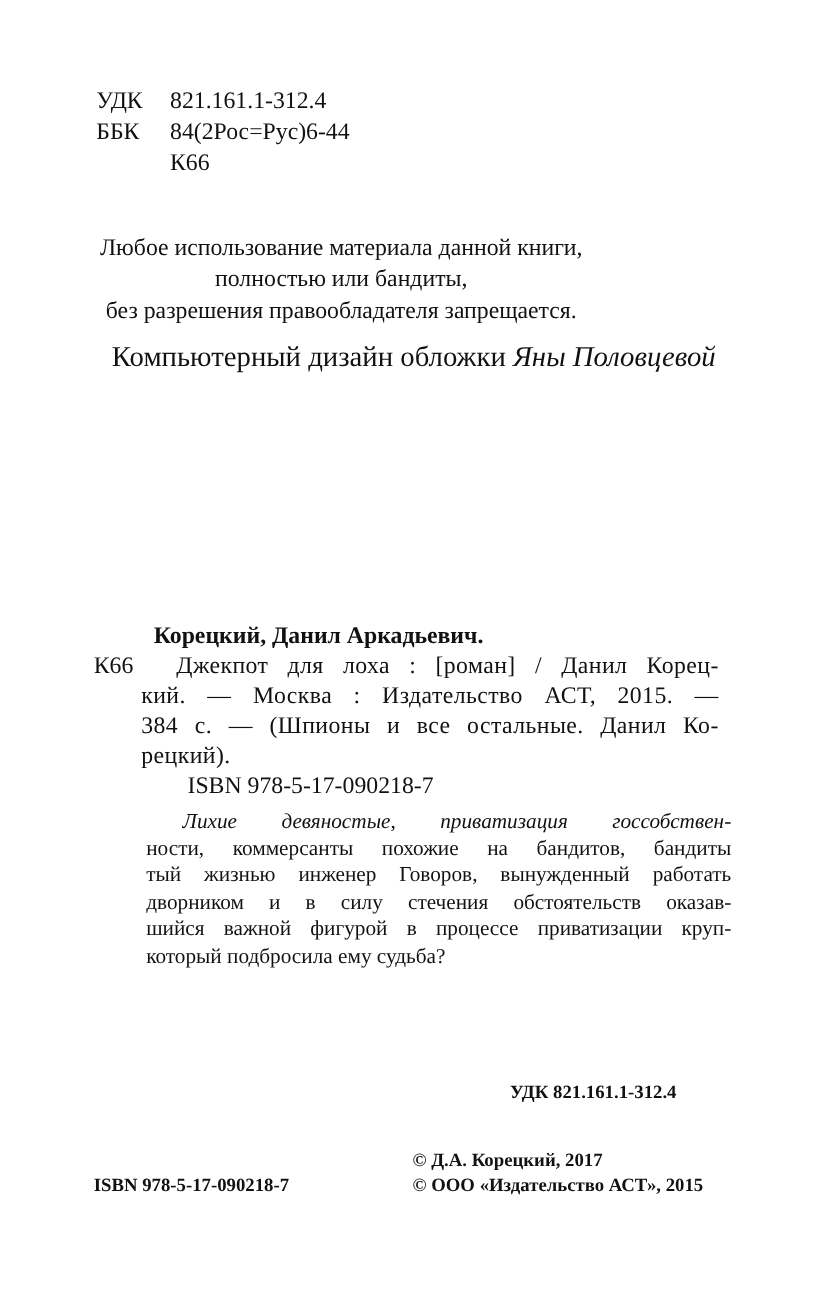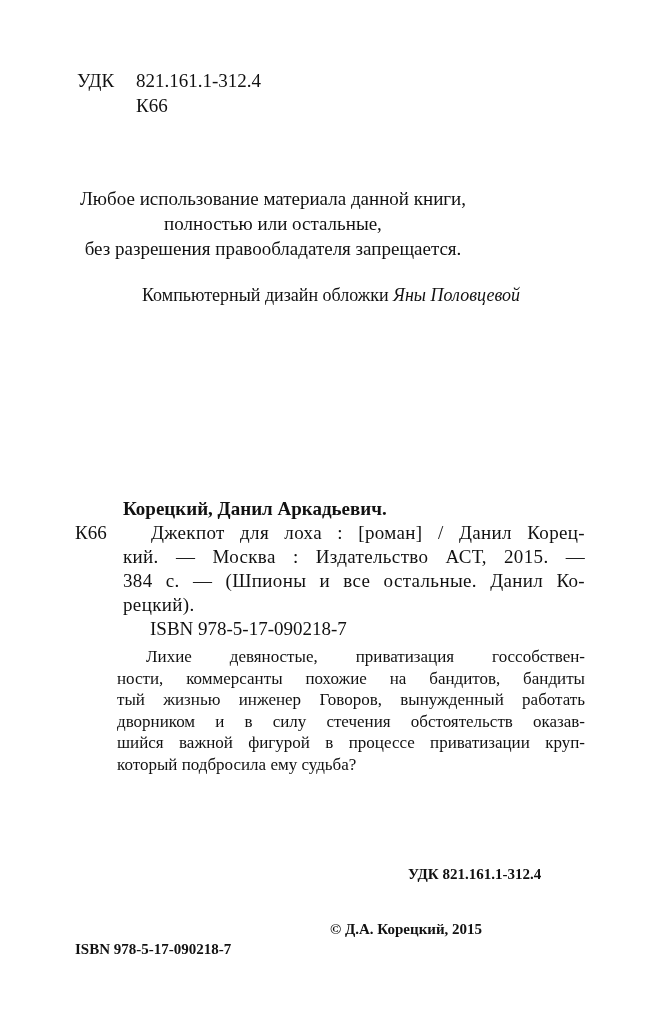--- a/index.html
+++ b/index.html
@@ -37,45 +37,44 @@
       font-size: 19px;
       line-height: 25px;
     }
     .notice div { white-space: nowrap; }
 
     .design {
       left: 0;
       width: 662px;
       top: 273px;
       text-align: center;
-      font-size: 18px;
+      font-size: 23px;
       line-height: 25px;
       white-space: nowrap;
-      margin-top: 10px;
     }
     .design .designer { font-style: italic; }
 
     
     .author {
       left: 123px;
       top: 497px;
       font-size: 19px;
       line-height: 24px;
       font-weight: bold;
       white-space: nowrap;
     }
     .k66-code {
       left: 75px;
       top: 521px;
       font-size: 19px;
       line-height: 24px;
       white-space: nowrap;
     }
     .biblio {
-      left: 123px;
+      left: 113px;
       top: 521px;
       width: 462px;
       font-size: 19px;
       line-height: 24px;
       text-align: justify;
       text-align-last: justify;
       letter-spacing: 0.35px;
     }
     .biblio div { text-align: justify; text-align-last: justify; white-space: nowrap; }
     .biblio .first { text-indent: 28px; }
@@ -94,21 +93,21 @@
       top: 646px;
       width: 468px;
       font-size: 17px;
       line-height: 21.6px;
     }
     .annotation div {
       text-align: justify;
       text-align-last: justify;
       white-space: nowrap;
     }
-    .annotation .first { text-indent: 29px; }
+    .annotation .first { text-indent: 29px; font-style: italic; }
     .annotation .last { text-align-last: left; }
 
     
     .bottom-codes {
       left: 408px;
       top: 864px;
       font-size: 15px;
       line-height: 20px;
       font-weight: bold;
       white-space: nowrap;
@@ -132,28 +131,32 @@
   </style>
 </head>
 <body>
 
 <div class="abs class-block">
   <div class="class-row">
     <span class="class-key">УДК</span>
     <span class="class-val">821.161.1-312.4</span>
   </div>
   <div class="class-row">
+    <span class="class-key">ББК</span>
+    <span class="class-val">84(2Рос=Рус)6-44</span>
+  </div>
+  <div class="class-row">
     <span class="class-key"></span>
     <span class="class-val">К66</span>
   </div>
 </div>
 
 <div class="abs notice">
   <div>Любое использование материала данной книги,</div>
-  <div>полностью или остальные,</div>
+  <div>полностью или бандиты,</div>
   <div>без разрешения правообладателя запрещается.</div>
 </div>
 
 <div class="abs design">
   <span>Компьютерный дизайн обложки</span>
   <span class="designer">Яны Половцевой</span>
 </div>
 
 <div class="abs author">Корецкий, Данил Аркадьевич.</div>
 <div class="abs k66-code">К66</div>
@@ -172,16 +175,17 @@
   <div>дворником и в силу стечения обстоятельств оказав-</div>
   <div>шийся важной фигурой в процессе приватизации круп-</div>
   <div class="last">который подбросила ему судьба?</div>
 </div>
 
 <div class="abs bottom-codes">
   <div>УДК 821.161.1-312.4</div>
 </div>
 
 <div class="abs copyrights">
-  <div>© Д.А. Корецкий, 2015</div>
+  <div>© Д.А. Корецкий, 2017</div>
+  <div>© ООО «Издательство АСТ», 2015</div>
 </div>
 
 <div class="abs isbn-bottom">ISBN 978-5-17-090218-7</div>
 
 </body></html>

